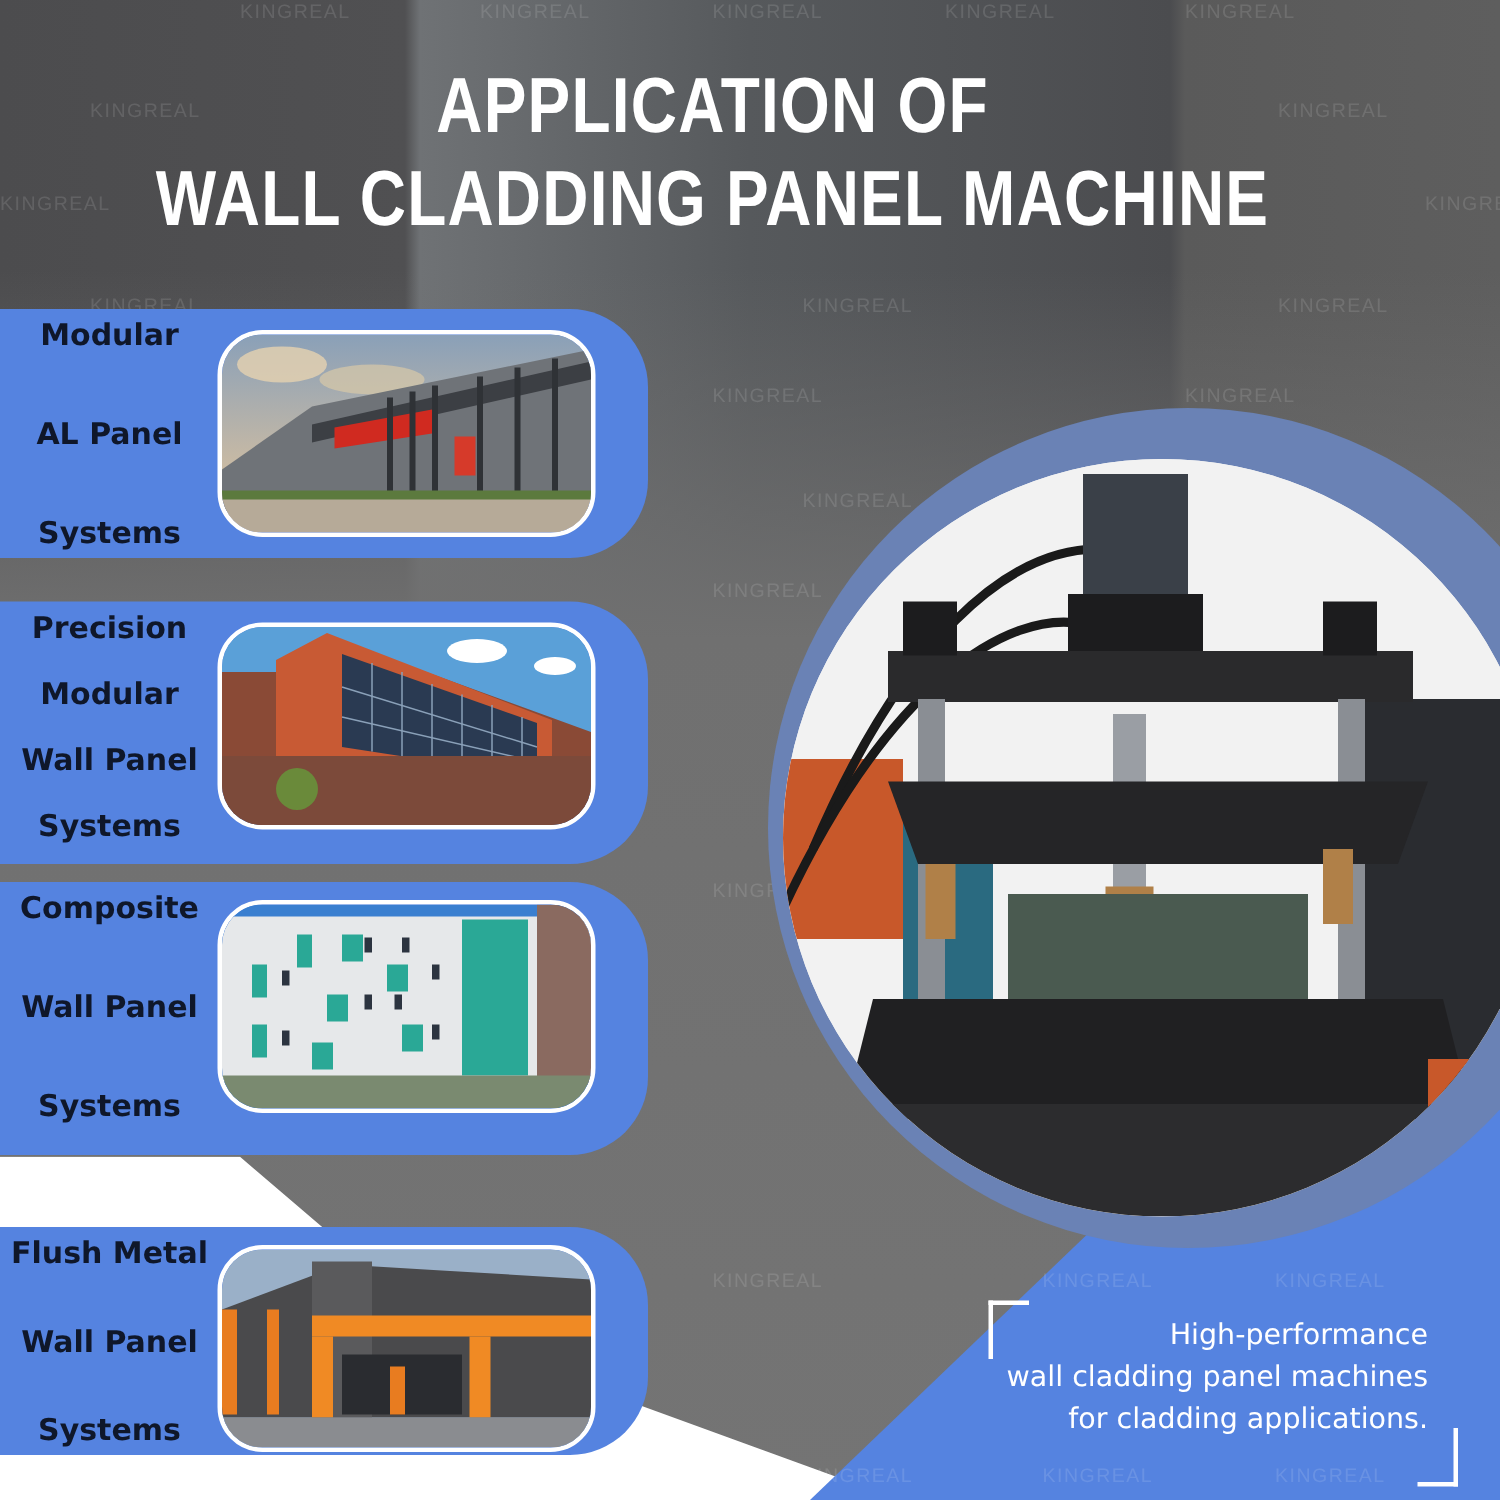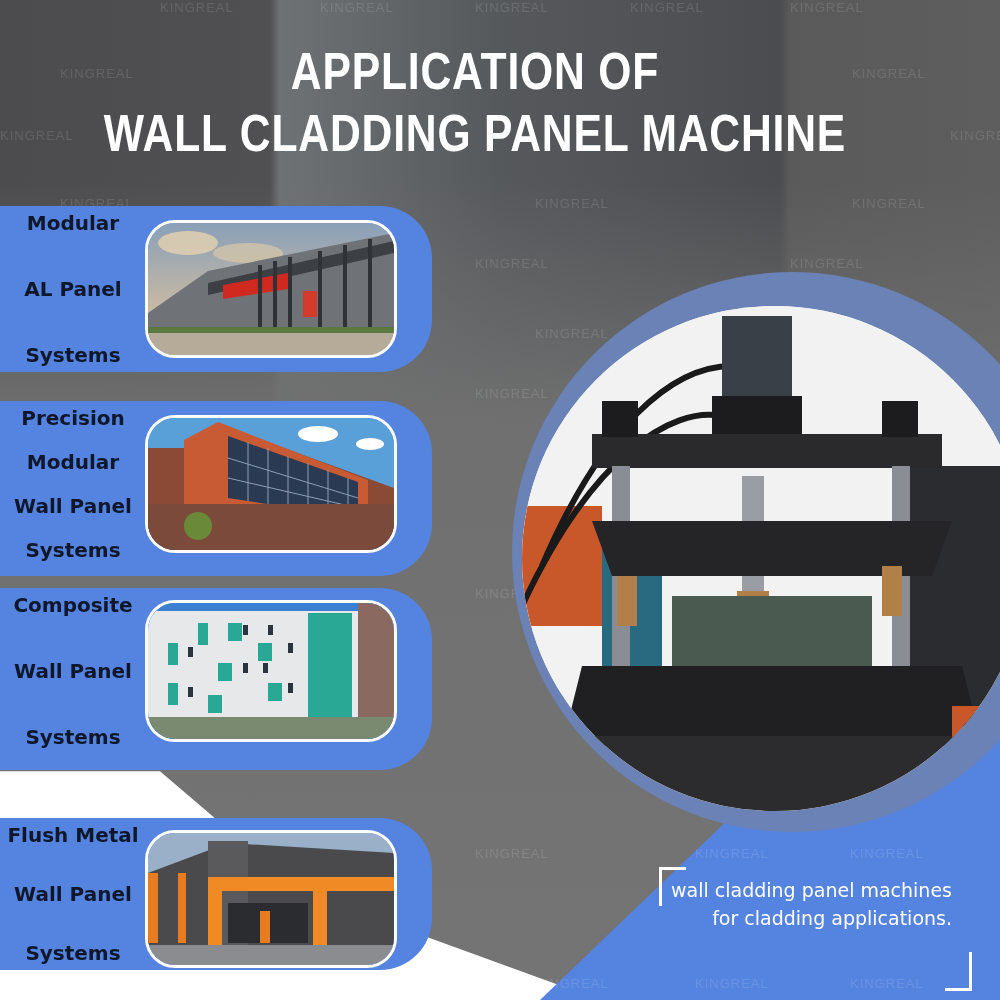--- a/index.html
+++ b/index.html
@@ -219,16 +219,17 @@
     <rect x="360" y="260" width="20" height="50" fill="#b08048"></rect>
     <rect x="150" y="290" width="200" height="80" fill="#4a5a50"></rect>
     <polygon points="60,360 440,360 460,440 40,440" fill="#202022"></polygon>
     <rect x="0" y="430" width="505" height="75" fill="#2c2c2e"></rect>
     <rect x="430" y="400" width="75" height="60" fill="#c8582a"></rect>
   </svg>
 </div>
 
 <div class="bracket-tl"></div>
 <div class="caption">
+  <div>High-performance</div>
   <div>wall cladding panel machines</div>
   <div>for cladding applications.</div>
 </div>
 <div class="bracket-br"></div>
 
 </body></html>

